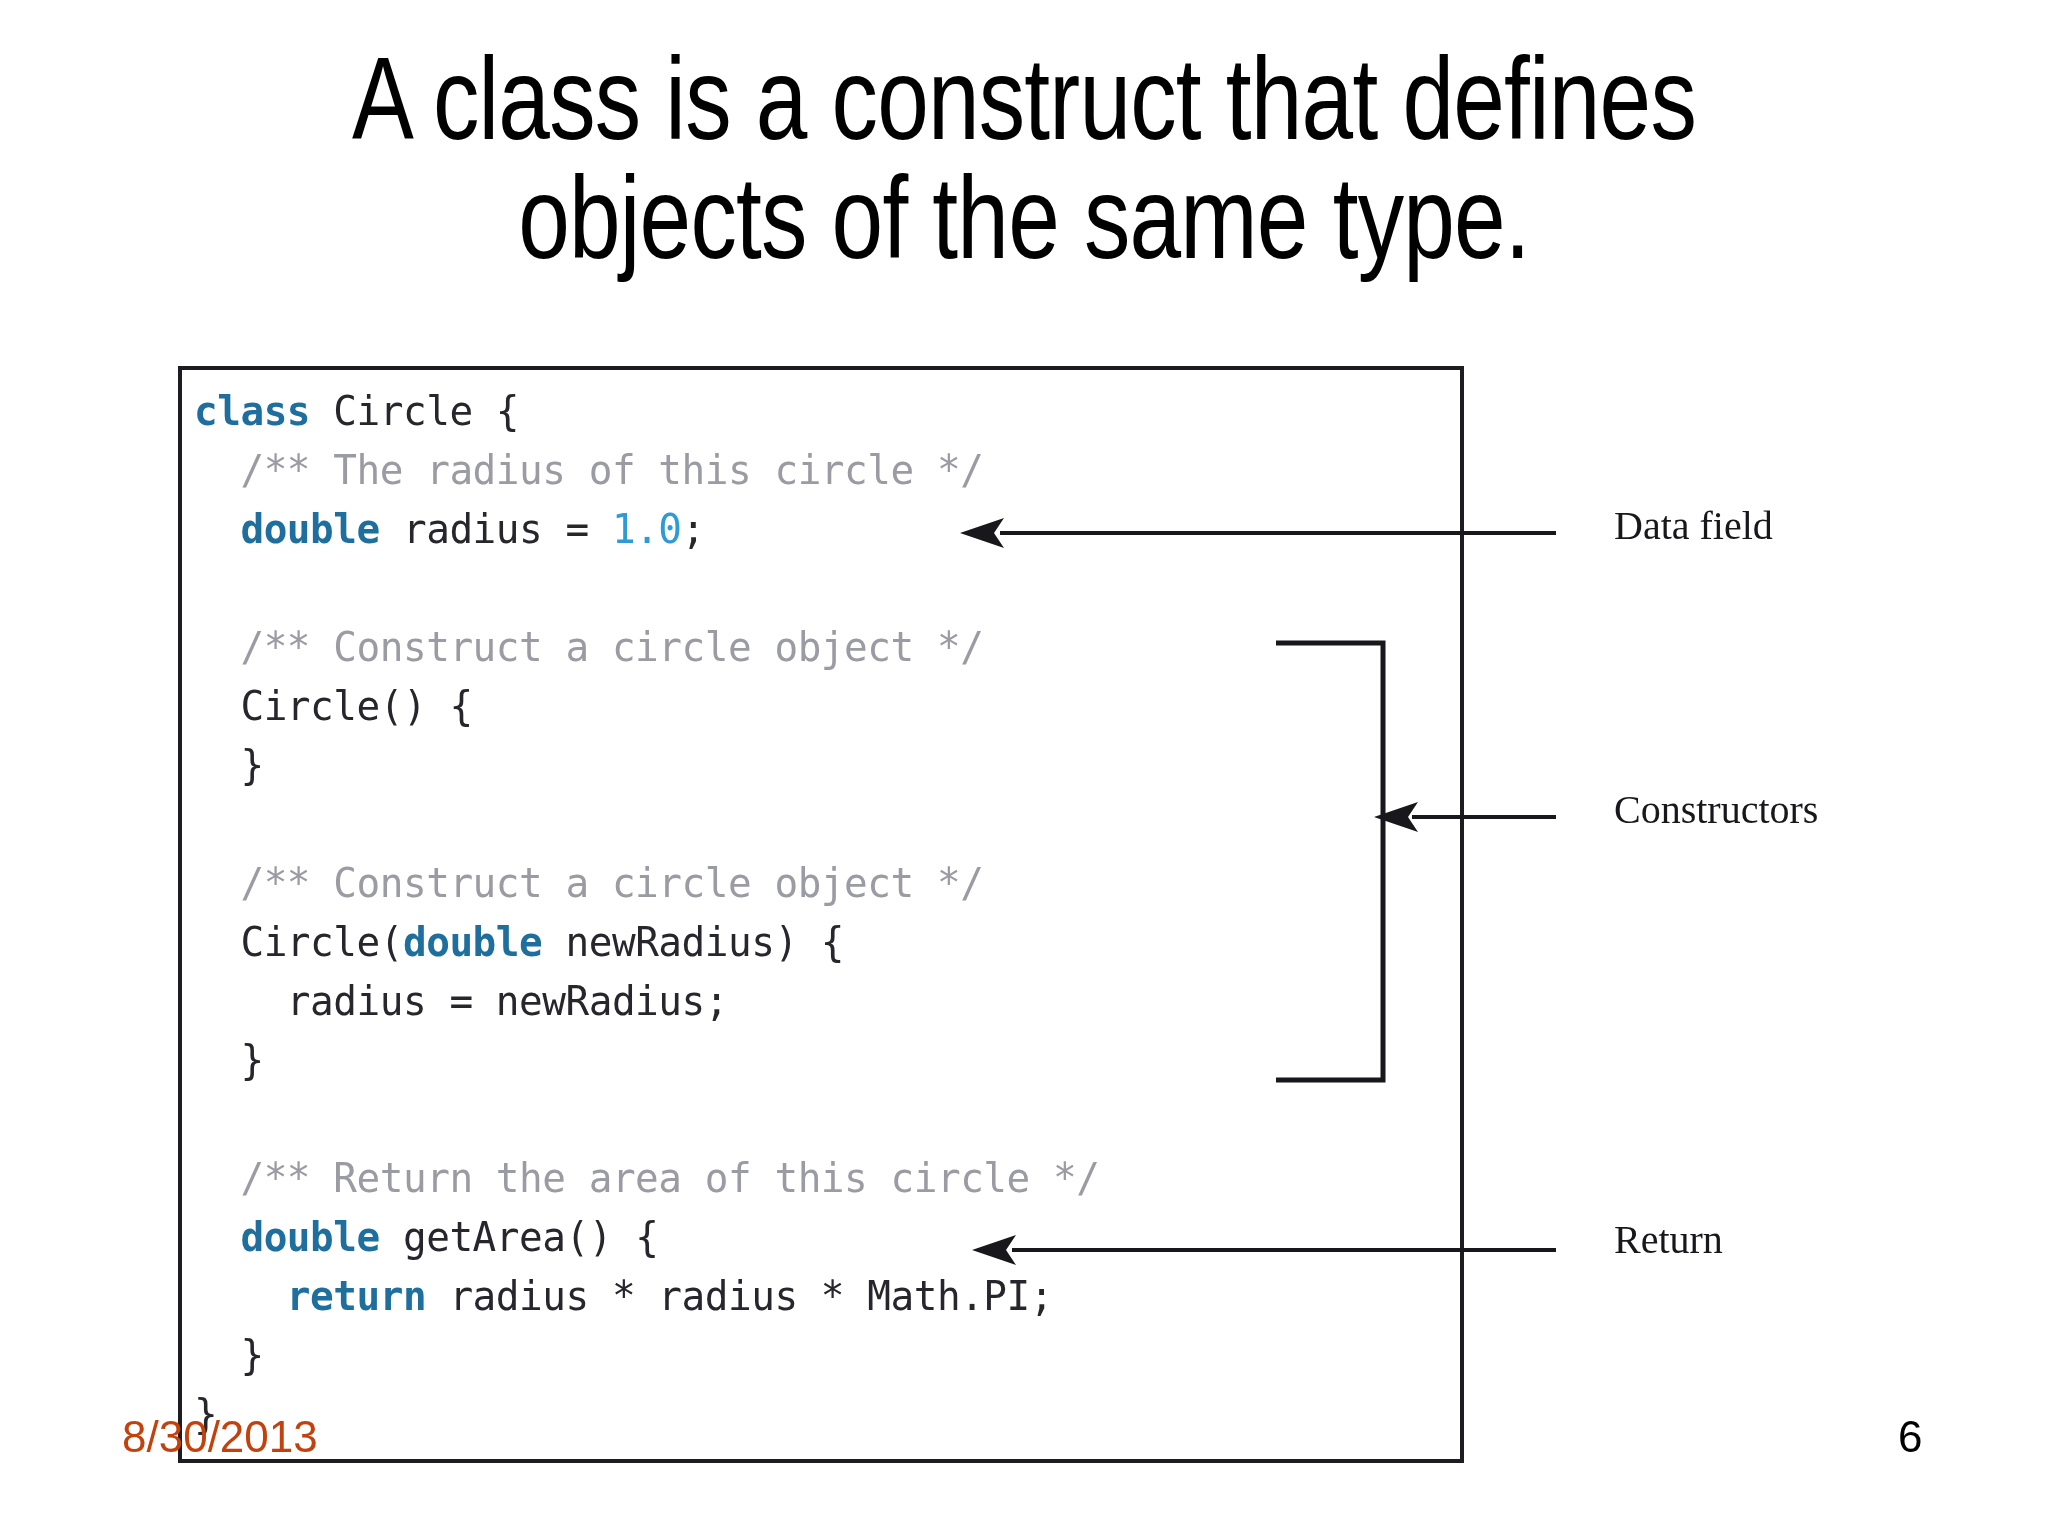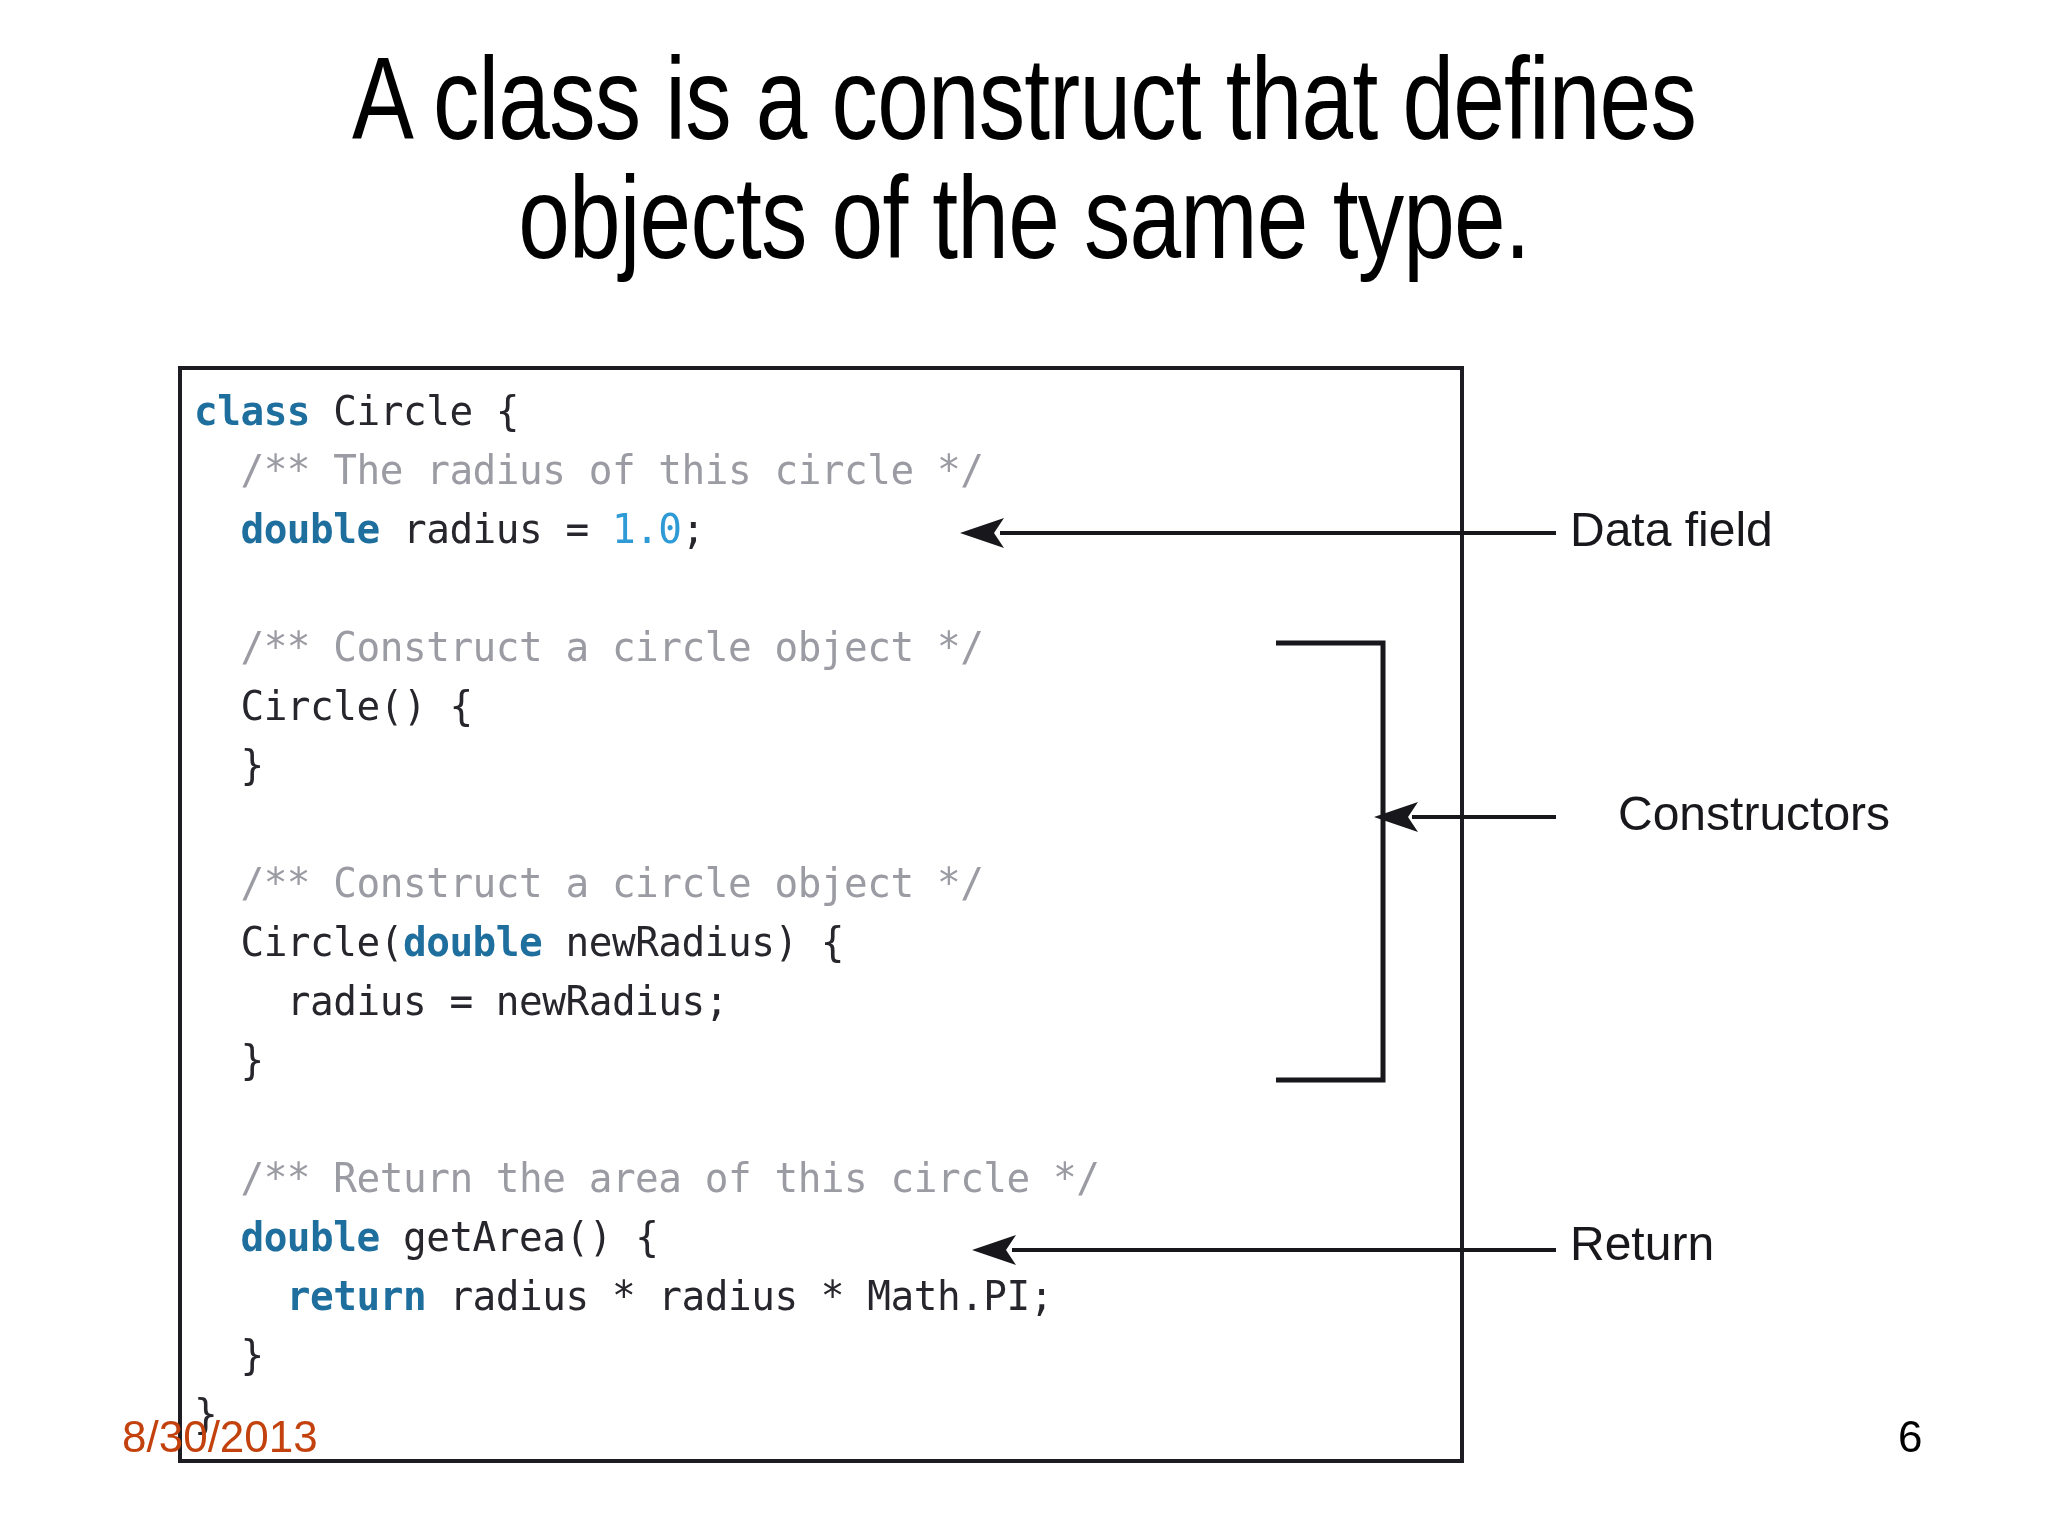--- a/index.html
+++ b/index.html
@@ -83,27 +83,28 @@
     left: 0;
     top: 0;
     width: 2048px;
     height: 1536px;
     pointer-events: none;
   }
 
   
   .anno-label {
     position: absolute;
-    font-family: Liberation Sans, sans-serif;
-    font-size: 48px;
+    font-family: Liberation Serif, serif;
+    font-size: 40px;
     color: #17171c;
     white-space: nowrap;
+    margin-left: 44px;
   }
   #label-data-field { left: 1570px; top: 502px; }
-  #label-constructors { left: 1618px; top: 786px; }
+  #label-constructors { left: 1570px; top: 786px; }
   #label-method { left: 1570px; top: 1216px; }
 
   
   #footer-date {
     position: absolute;
     left: 122px;
     top: 1412px;
     font-family: "Liberation Sans", sans-serif;
     font-size: 44px;
     color: #c2410c;

